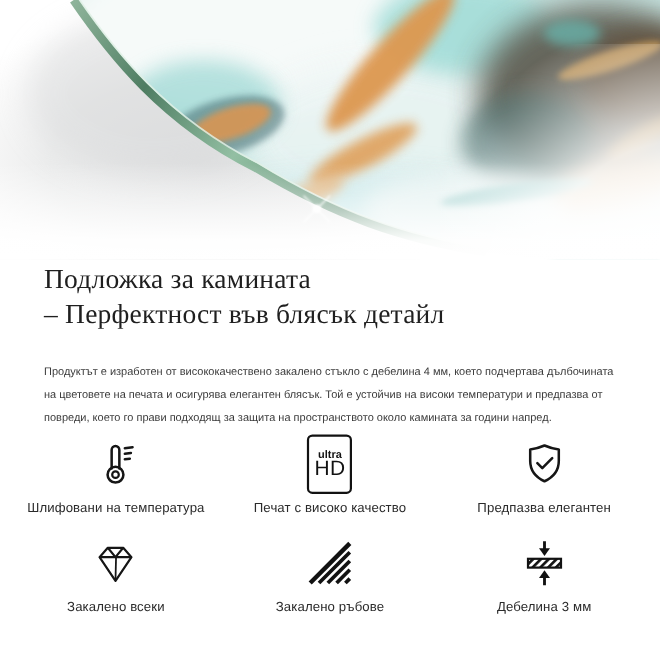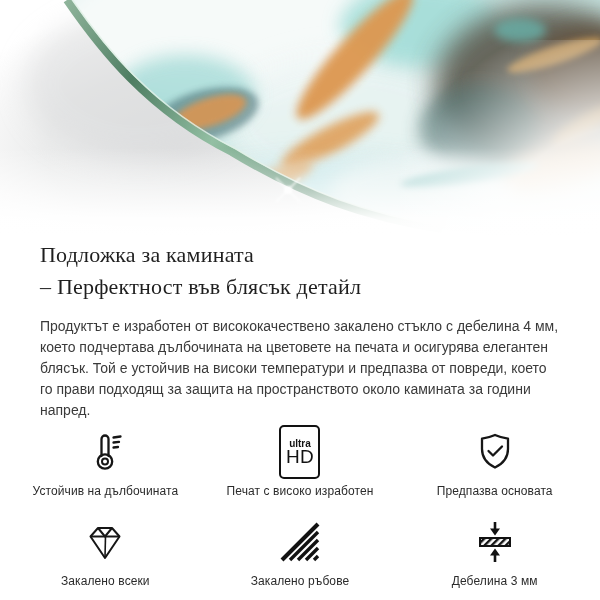--- a/index.html
+++ b/index.html
@@ -8,29 +8,29 @@
     width:600px; height:600px; overflow:hidden;
     background:#ffffff;
     font-family:"Liberation Sans", sans-serif;
     color:#333;
   }
   .hero { display:block; width:600px; height:236px; }
   .copy { padding:0 40px; }
   h1 {
     font-family:"Liberation Serif", "DejaVu Serif", serif;
     font-weight:400;
-    font-size:22px;
+    font-size:25px;
     line-height:32px;
     color:#1f1f1f;
     margin-top:3px;
     letter-spacing:0.2px;
   }
   .para {
-    margin-top:13px;
-    font-size:14px;
+    margin-top:25px;
+    font-size:10px;
     line-height:21px;
     color:#3a3a3a;
     max-width:528px;
   }
   .features {
     margin-top:7px;
     display:grid;
     grid-template-columns:repeat(3,1fr);
     row-gap:20px;
     padding:0 8px;
@@ -157,41 +157,41 @@
     <div class="icon-wrap">
       <svg class="icon-svg" width="44" height="46" viewBox="0 0 44 46" fill="none" stroke="#161616" stroke-width="2.3" stroke-linecap="round">
         <path d="M18.5,27 V10 a3.5,3.5 0 0 1 7,0 V27"></path>
         <circle cx="22" cy="32.5" r="7.2"></circle>
         <circle cx="22" cy="32.5" r="3" stroke-width="2"></circle>
         <line x1="30.5" y1="8.5" x2="37.5" y2="7.5"></line>
         <line x1="30.5" y1="13.5" x2="36" y2="12.8"></line>
         <line x1="30.5" y1="18.5" x2="35" y2="18"></line>
       </svg>
     </div>
-    <span class="feature-label">Устойчив на дълбочината</span>
+    <span class="feature-label">Шлифовани на температура</span>
   </div>
 
   <div class="feature">
     <div class="icon-wrap">
       <div class="uhd-box">
         <span class="uhd-top">ultra</span>
         <span class="uhd-bottom">HD</span>
       </div>
     </div>
-    <span class="feature-label">Печат с високо изработен</span>
+    <span class="feature-label">Печат с високо качество</span>
   </div>
 
   <div class="feature">
     <div class="icon-wrap">
       <svg class="icon-svg" width="44" height="44" viewBox="0 0 44 44" fill="none" stroke="#161616" stroke-width="2.3" stroke-linecap="round" stroke-linejoin="round">
         <path d="M22,5 C26,6.8 30.5,8 35,8.6 V19 C35,27.5 29.8,33.8 22,37.5 C14.2,33.8 9,27.5 9,19 V8.6 C13.5,8 18,6.8 22,5 Z"></path>
         <path d="M15.5,21 l4.5,4.5 l9,-9"></path>
       </svg>
     </div>
-    <span class="feature-label">Предпазва основата</span>
+    <span class="feature-label">Предпазва елегантен</span>
   </div>
 
   <div class="feature">
     <div class="icon-wrap">
       <svg class="icon-svg" width="44" height="42" viewBox="0 0 44 42" fill="none" stroke="#161616" stroke-width="2" stroke-linejoin="round">
         <path d="M22,37 L7.5,15.5 L15,7 H29 L36.5,15.5 Z"></path>
         <path d="M7.5,15.5 H36.5"></path>
         <path d="M15,7 L22,15.5 L29,7"></path>
         <path d="M22.5,15.5 L22,36" stroke-width="1.6"></path>
       </svg>

